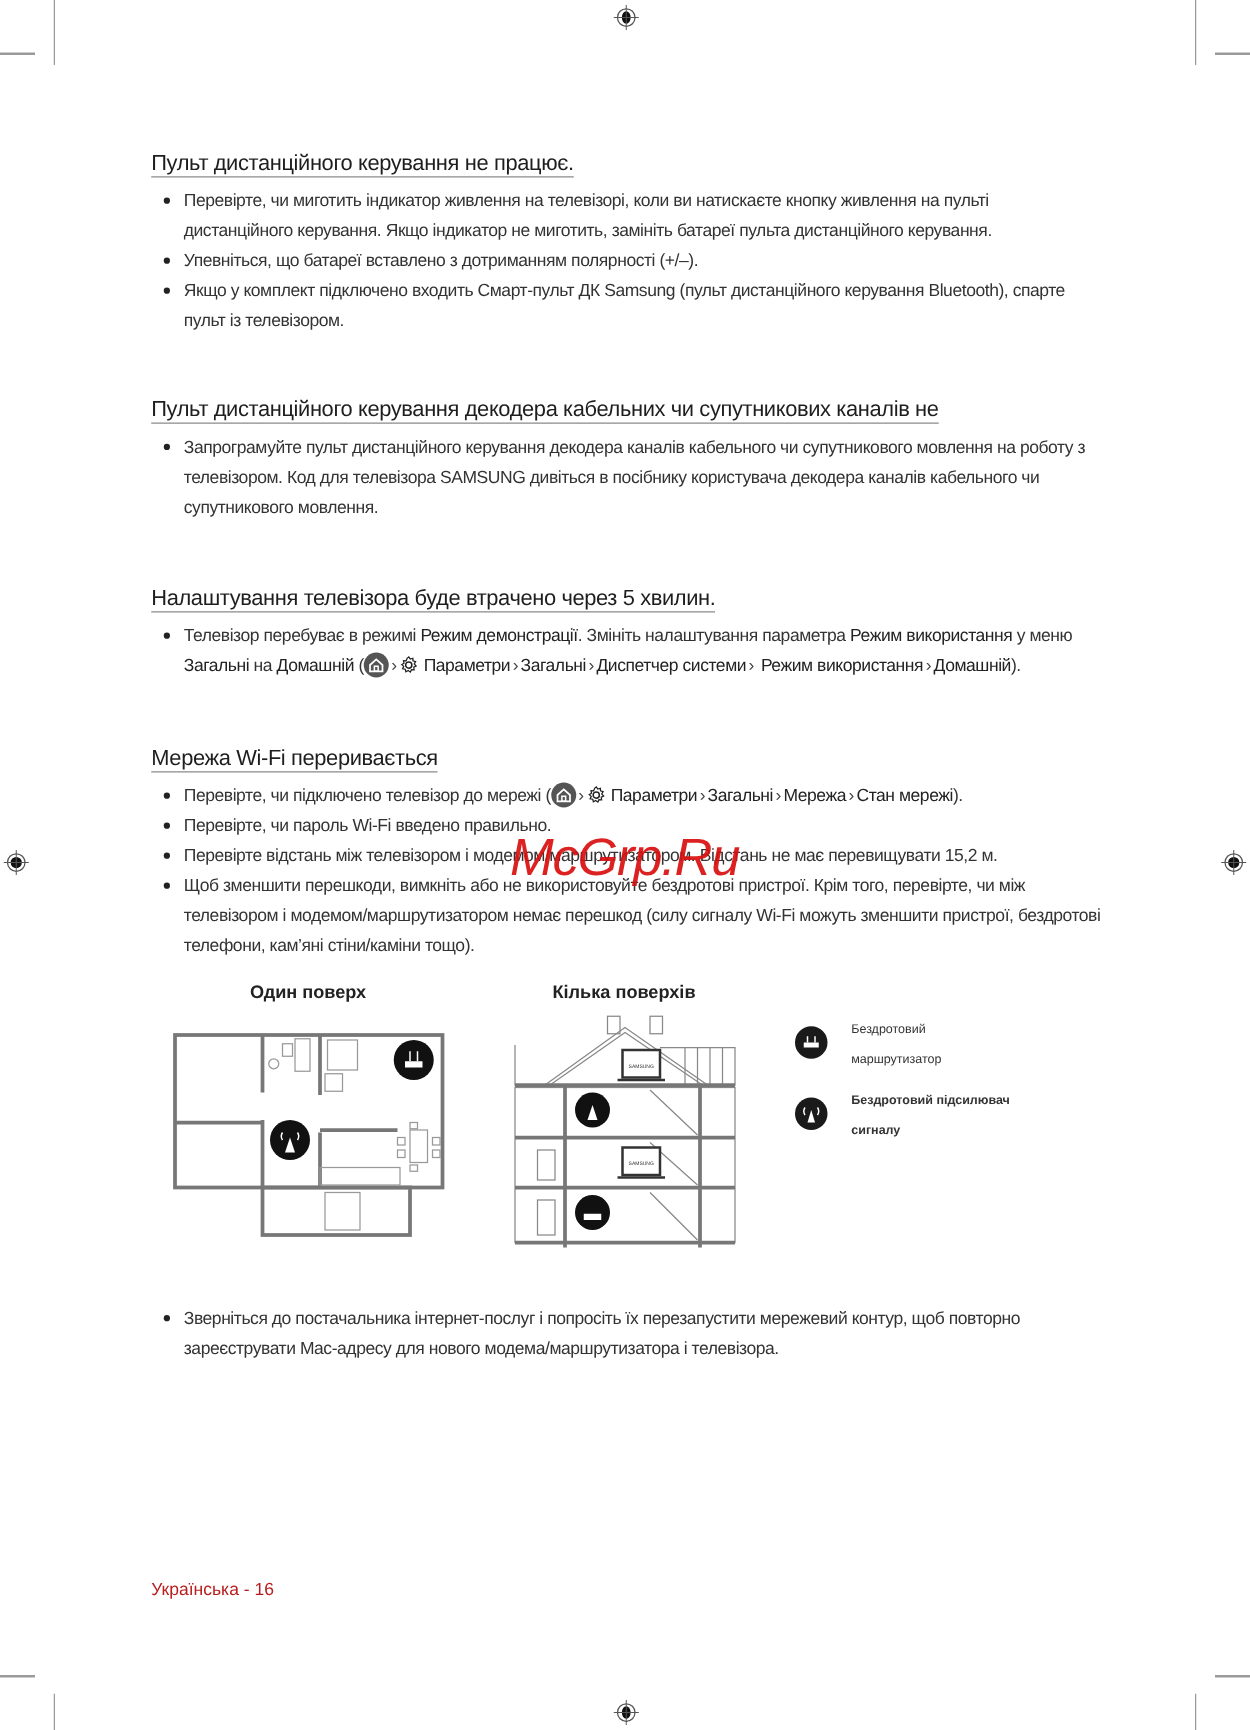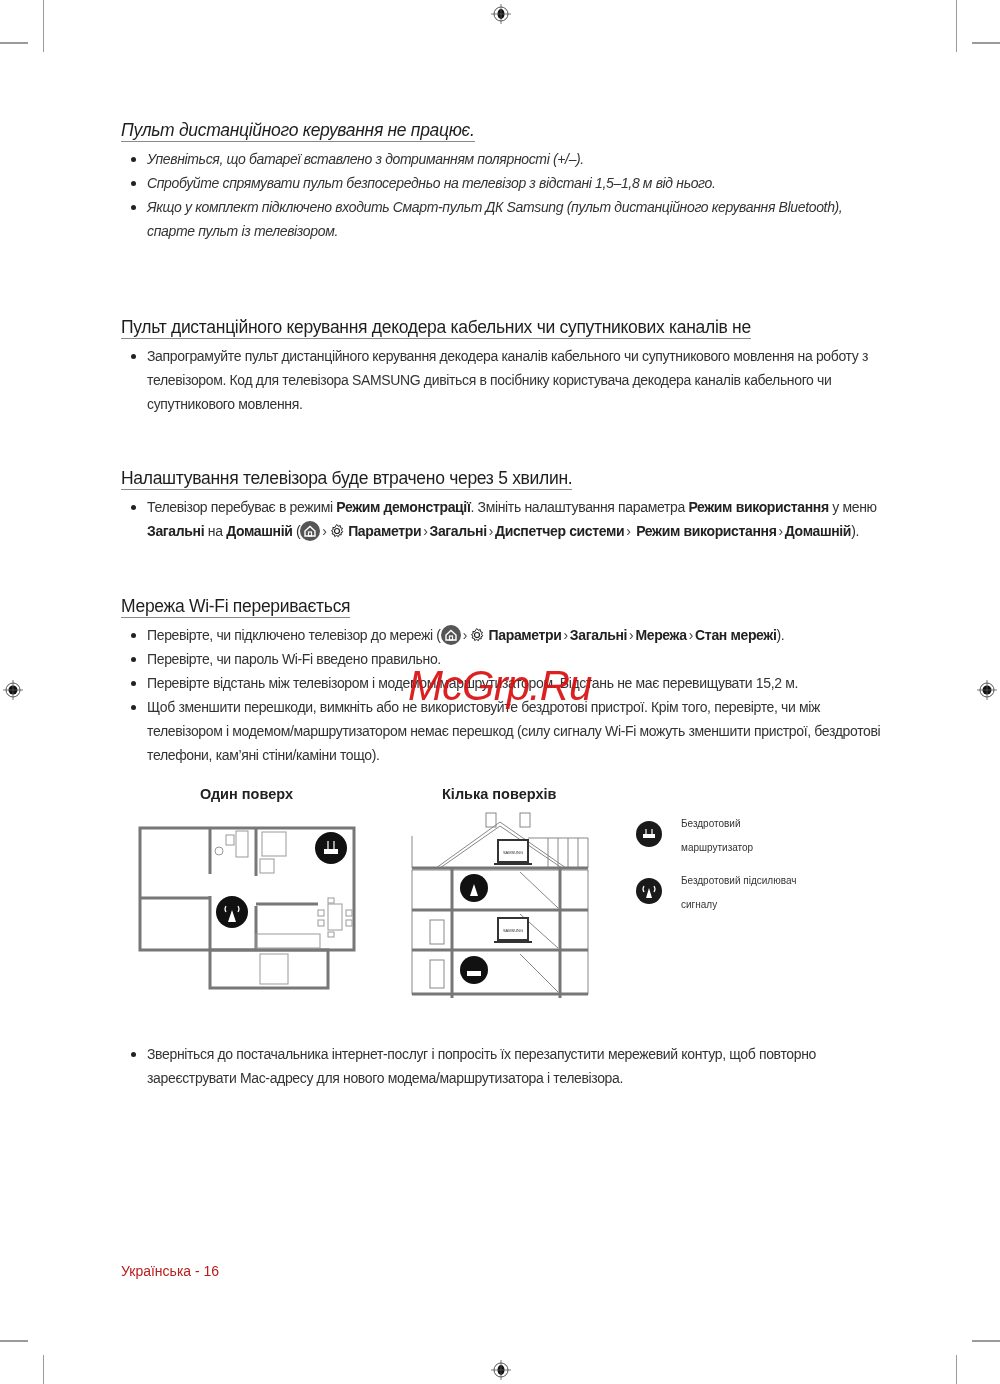--- a/index.html
+++ b/index.html
@@ -10,21 +10,21 @@
     .page { position: absolute; left: 121px; top: 118px; width: 760px; }
     h2 { font-size: 17.5px; font-weight: normal; margin: 0; padding-bottom: 1px;
          display: inline; color: #1e1e1e; letter-spacing: -0.3px; line-height: 24px;
          border-bottom: 1px solid #8a8a8a; }
     .h2wrap { margin-bottom: 4px; line-height: 24px; }
     ul { list-style: none; margin: 0; padding: 0; }
     li { position: relative; padding-left: 26px; font-size: 14px; line-height: 24px;
          color: #333; letter-spacing: -0.35px; }
     li::before { content: ""; position: absolute; left: 10px; top: 10px; width: 5px; height: 5px;
                  border-radius: 50%; background: #222; }
-    b { font-weight: bold; color: #222; }
+    b { font-weight: normal; color: #222; }
     .sec { position: absolute; left: 0; width: 760px; }
     .home-ic { display: inline-block; width: 20px; height: 20px; border-radius: 50%;
                background: #555; vertical-align: -5px; position: relative; }
     .home-ic svg { position: absolute; left: 3px; top: 3px; }
     .gear-ic { display: inline-block; vertical-align: -3px; }
     .sep { color: #444; padding: 0 2px; }
     .fig-title { position: absolute; font-size: 14.5px; font-weight: bold; color: #222; }
     .legend-item { position: absolute; left: 636px; font-size: 10px; line-height: 24px; color: #333; }
     .legend-icon { position: absolute; width: 26px; height: 26px; border-radius: 50%; background: #1a1a1a; }
     .footer { position: absolute; left: 121px; top: 1263px; font-size: 14px; color: #b91c1c; }
@@ -64,25 +64,25 @@
   </svg>
 <svg class="reg" style="left:976px;top:679px;" viewBox="0 0 22 22">
     <circle cx="11" cy="11" r="7" fill="none" stroke="#555" stroke-width="1"></circle>
     <circle cx="11" cy="11" r="4.5" fill="#111"></circle>
     <line x1="11" y1="1" x2="11" y2="21" stroke="#555" stroke-width="0.8"></line>
     <line x1="1" y1="11" x2="21" y2="11" stroke="#555" stroke-width="0.8"></line>
   </svg>
 
 <div class="page">
 
-  <div class="sec" style="top:0;font-style:italic;">
+  <div class="sec" style="top:0;">
     <div class="h2wrap"><h2>Пульт дистанційного керування не працює.</h2></div>
     <ul>
+      <li>Перевірте, чи миготить індикатор живлення на телевізорі, коли ви натискаєте кнопку живлення на пульті дистанційного керування. Якщо індикатор не миготить, замініть батареї пульта дистанційного керування.</li>
       <li>Упевніться, що батареї вставлено з дотриманням полярності (+/–).</li>
-      <li>Спробуйте спрямувати пульт безпосередньо на телевізор з відстані 1,5–1,8 м від нього.</li>
       <li>Якщо у комплект підключено входить Смарт-пульт ДК Samsung (пульт дистанційного керування Bluetooth), спарте пульт із телевізором.</li>
     </ul>
   </div>
 
   <div class="sec" style="top:197px;">
     <div class="h2wrap"><h2>Пульт дистанційного керування декодера кабельних чи супутникових каналів не</h2></div>
     <ul>
       <li>Запрограмуйте пульт дистанційного керування декодера каналів кабельного чи супутникового мовлення на роботу з телевізором. Код для телевізора SAMSUNG дивіться в посібнику користувача декодера каналів кабельного чи супутникового мовлення.</li>
     </ul>
   </div>
@@ -208,20 +208,20 @@
 <div class="legend-item" style="left:681px;top:812px;">
   <div>Бездротовий</div>
   <div>маршрутизатор</div>
 </div>
 <div class="legend-icon" style="left:636px;top:878px;">
   <svg width="26" height="26" viewBox="0 0 26 26">
       <path d="M10 20 L13 10 L16 20 Z" fill="#fff"></path>
       <path d="M8 8 Q6 11 8 14 M18 8 Q20 11 18 14" stroke="#fff" stroke-width="1.2" fill="none"></path>
     </svg>
 </div>
-<div class="legend-item" style="left:681px;top:869px;">
+<div class="legend-item" style="left:681px;top:869px;font-weight:bold;">
   <div>Бездротовий підсилювач</div>
   <div>сигналу</div>
 </div>
 
 <div class="watermark">McGrp.Ru</div>
 
 <div class="footer">Українська - 16</div>
 
 </body></html>

